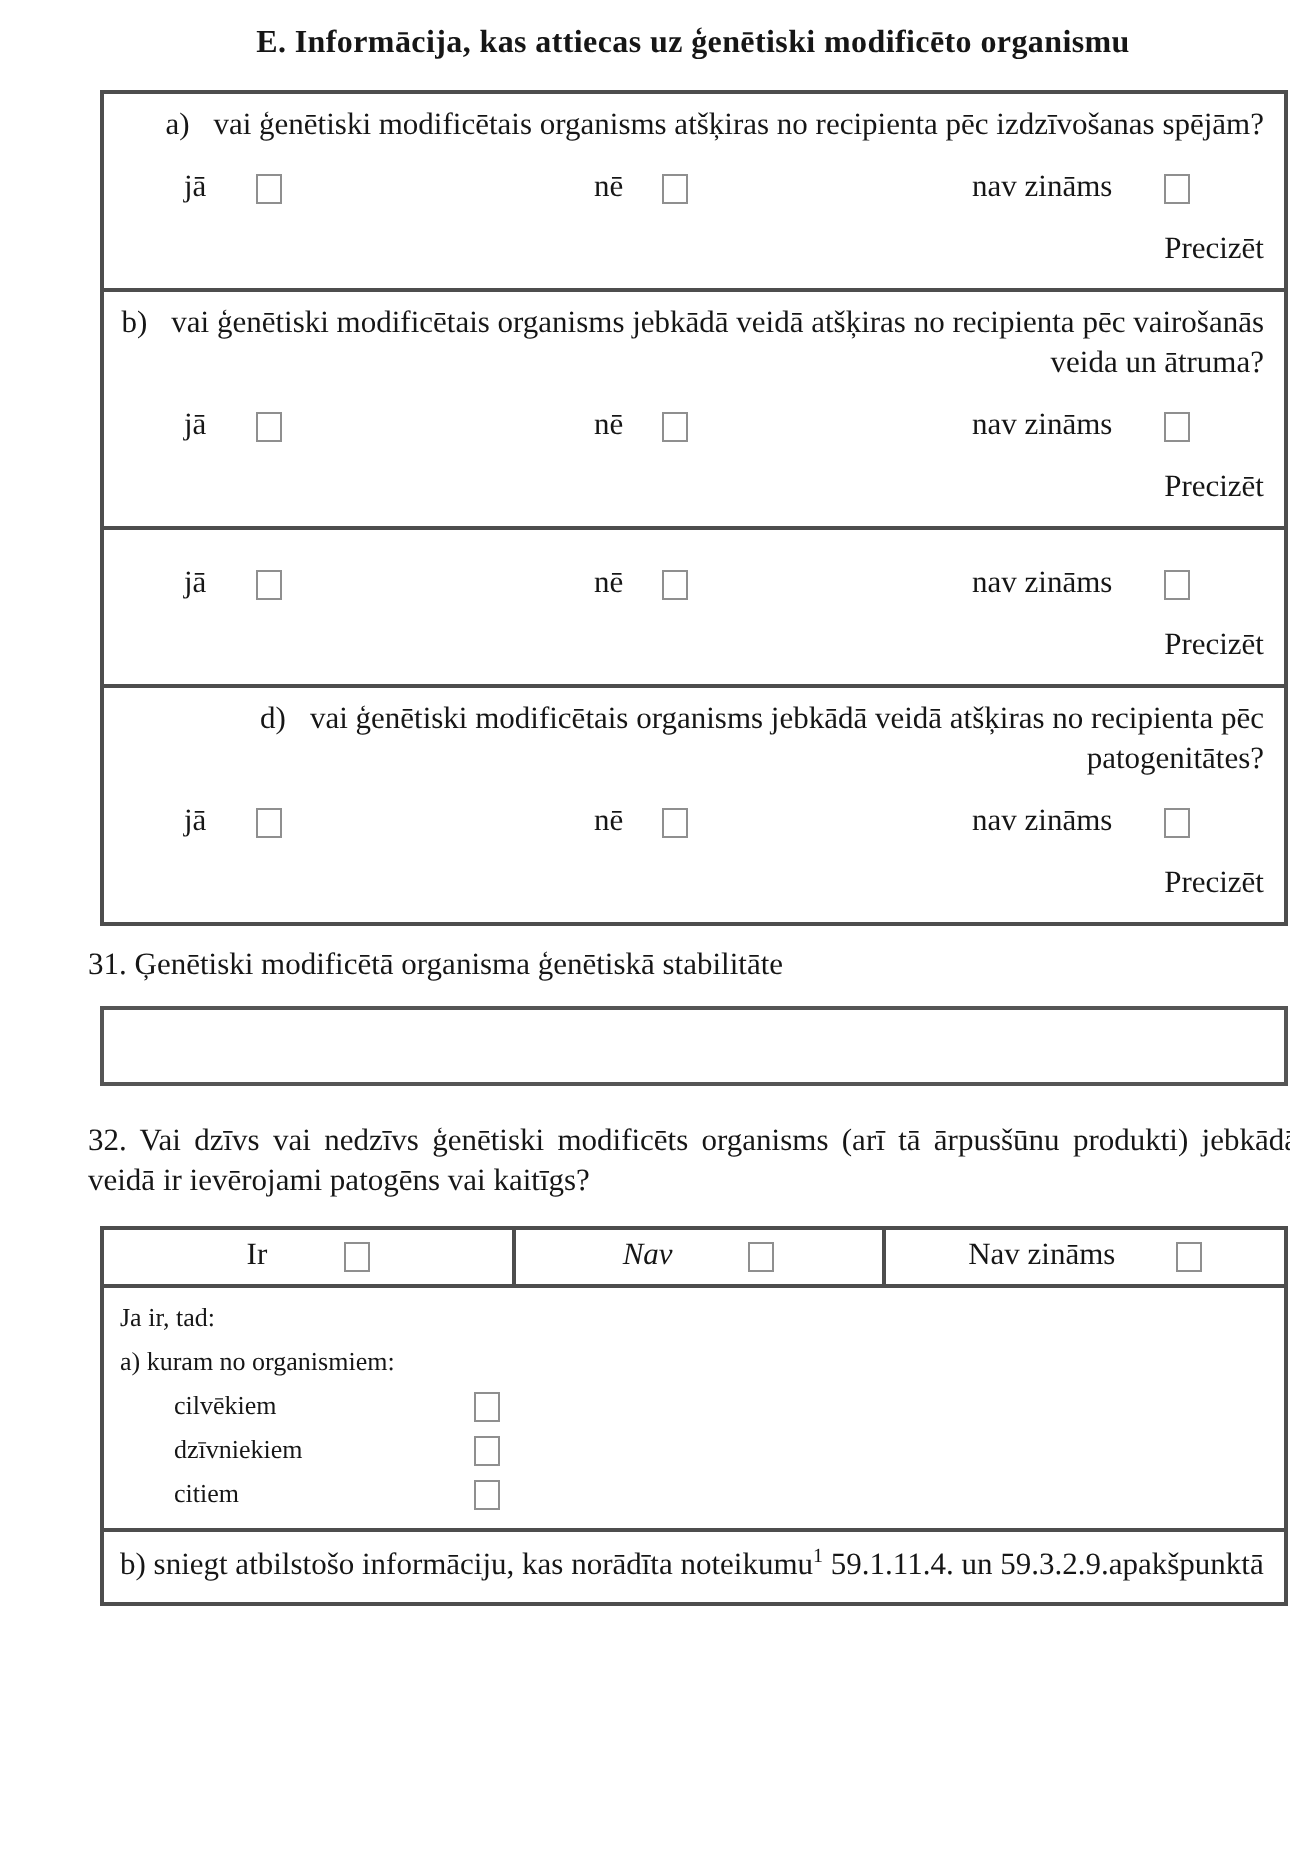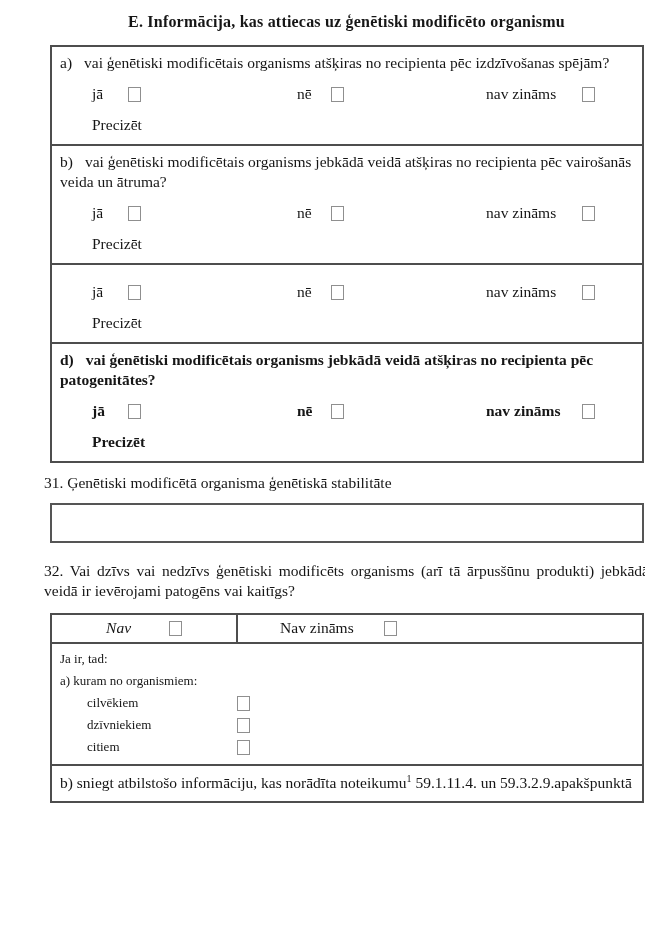--- a/index.html
+++ b/index.html
@@ -28,23 +28,24 @@
   }
   .p30{margin-top:25px;}
   .p31{margin-top:10px;text-align:left;}
   .p32{margin-top:18px;}
 
   
   .qtable{
     margin:14px 25px 0 26px;
     border:2px solid #4d4d4d;
     background:#fff;
+    text-align:right;
   }
   .qrow{border-bottom:2px solid #4d4d4d;padding:6px 10px 10px 8px;}
-  .qrow:last-child{border-bottom:none;font-weight:bold;}
+  .qrow:last-child{border-bottom:none;}
   .qtext{font-size:15.5px;line-height:20px;}
   .qlabel{display:inline-block;margin-right:12px;}
 
   .optrow{position:relative;height:18px;margin-top:12px;font-size:15.5px;}
   .opt-abs{position:absolute;top:0;white-space:nowrap;}
   .pos-yes{left:32px;}   .pos-cb1{left:68px;top:2px;}
   .pos-no{left:237px;}   .pos-cb2{left:271px;top:2px;}
   .pos-unk{left:426px;}  .pos-cb3{left:522px;top:2px;}
 
   .precizet{margin-top:12px;margin-left:32px;font-size:15.5px;line-height:19px;}
@@ -168,20 +169,24 @@
 
   <div class="para p31">31. Ģenētiski modificētā organisma ģenētiskā stabilitāte</div>
 
   <div class="answer-box"></div>
 
   <div class="para p32">32. Vai dzīvs vai nedzīvs ģenētiski modificēts organisms (arī tā ārpusšūnu produkti) jebkādā veidā ir ievērojami patogēns vai kaitīgs?</div>
 
   <div class="ptable">
 
     <div class="ptable-header">
+      <div class="pcell pcell-1">
+        <span>Ir</span>
+        <span class="checkbox"></span>
+      </div>
       <div class="pcell pcell-2">
         <span>Nav</span>
         <span class="checkbox"></span>
       </div>
       <div class="pcell pcell-3">
         <span>Nav zināms</span>
         <span class="checkbox"></span>
       </div>
     </div>
 

